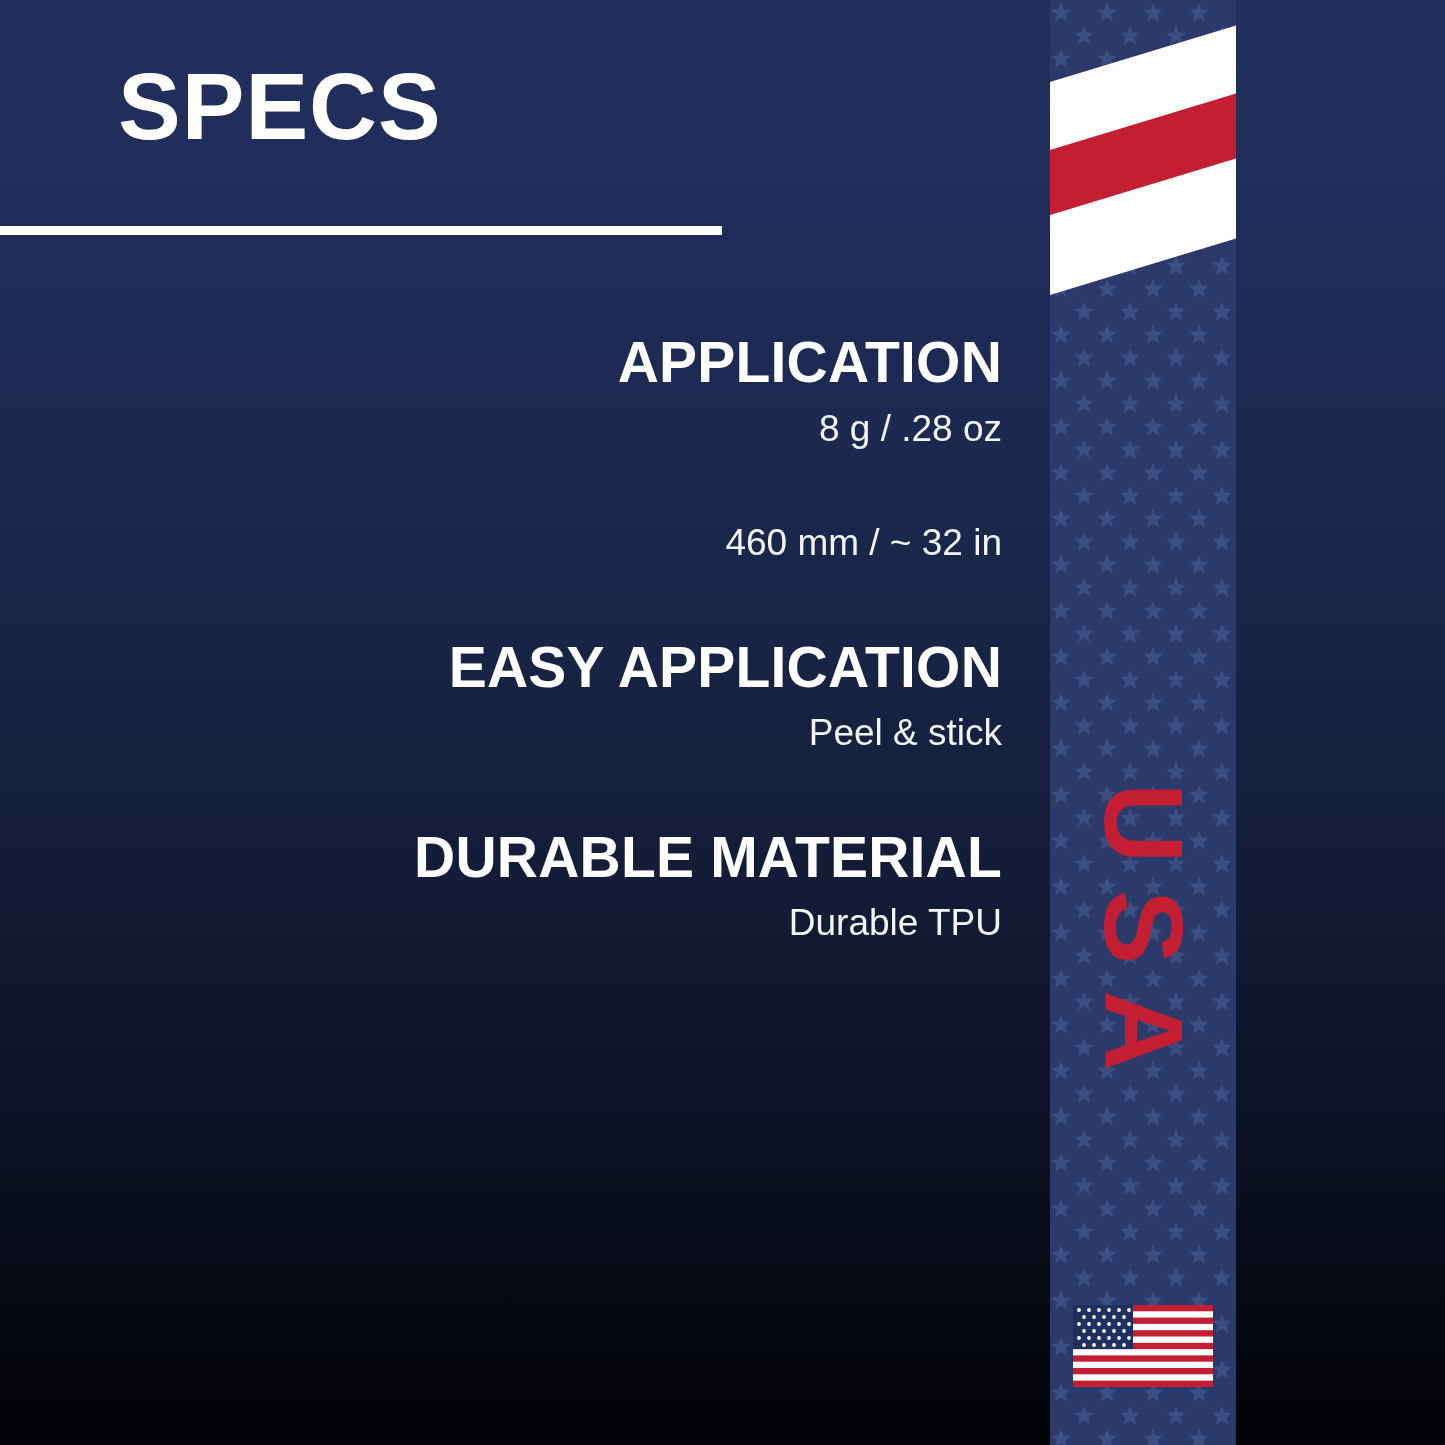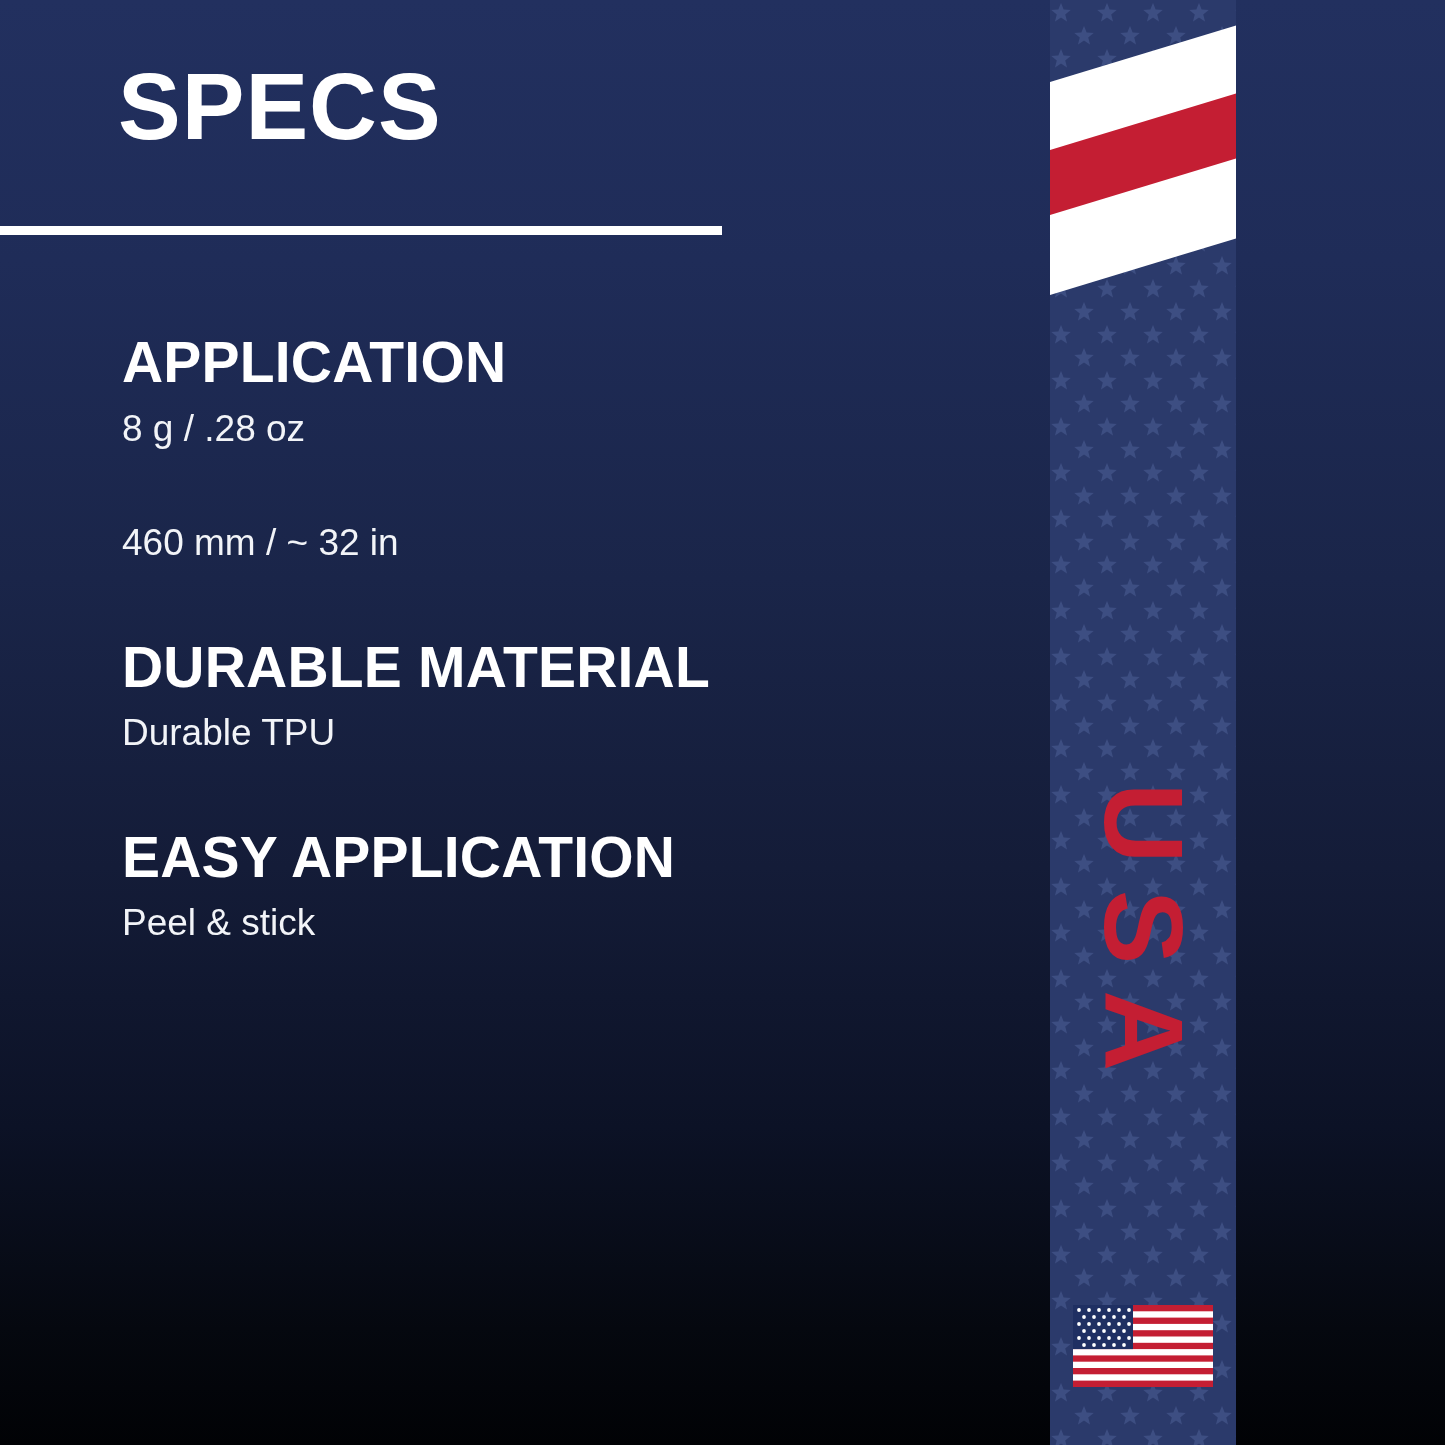--- a/index.html
+++ b/index.html
@@ -14,20 +14,21 @@
     overflow: hidden;
     font-family: "Liberation Sans", sans-serif;
     background: linear-gradient(to bottom,
         #22305f 0%,
         #1f2c58 18%,
         #1a2549 40%,
         #141c38 60%,
         #0c1226 78%,
         #05080f 92%,
         #010205 100%);
+    text-align: right;
   }
 
   
   .specs-panel {
     position: absolute;
     left: 0;
     top: 0;
     width: 1040px;
     height: 100%;
   }
@@ -155,27 +156,27 @@
       <div class="spec-item">
         <span class="spec-label">APPLICATION</span>
         <span class="spec-value">8 g / .28 oz</span>
       </div>
 
       <div class="spec-item">
         <span class="spec-value">460 mm / ~ 32 in</span>
       </div>
 
       <div class="spec-item">
+        <span class="spec-label">EASY APPLICATION</span>
+        <span class="spec-value">Peel &amp; stick</span>
+      </div>
+
+      <div class="spec-item">
         <span class="spec-label">DURABLE MATERIAL</span>
         <span class="spec-value">Durable TPU</span>
-      </div>
-
-      <div class="spec-item">
-        <span class="spec-label">EASY APPLICATION</span>
-        <span class="spec-value">Peel &amp; stick</span>
       </div>
 
     </div>
   </div>
 
   <div class="flag-strip">
 
     <svg class="star-field" viewBox="0 0 186 1445" preserveAspectRatio="none">
       <defs>
         <pattern id="stars" width="46" height="46" patternUnits="userSpaceOnUse">

